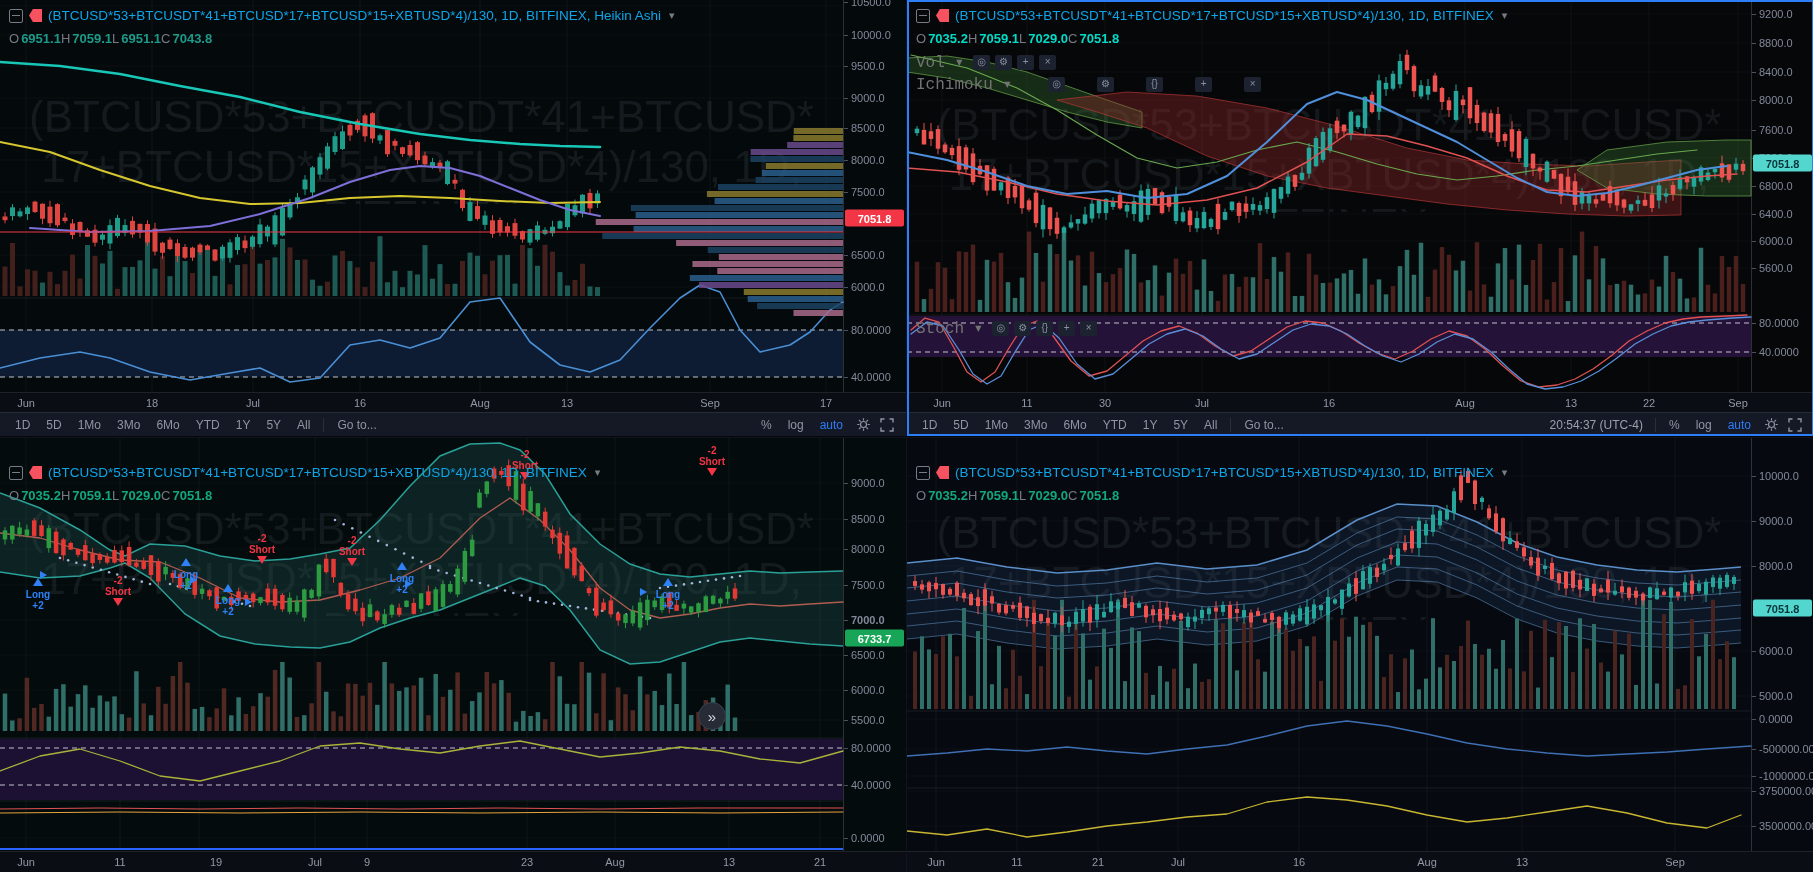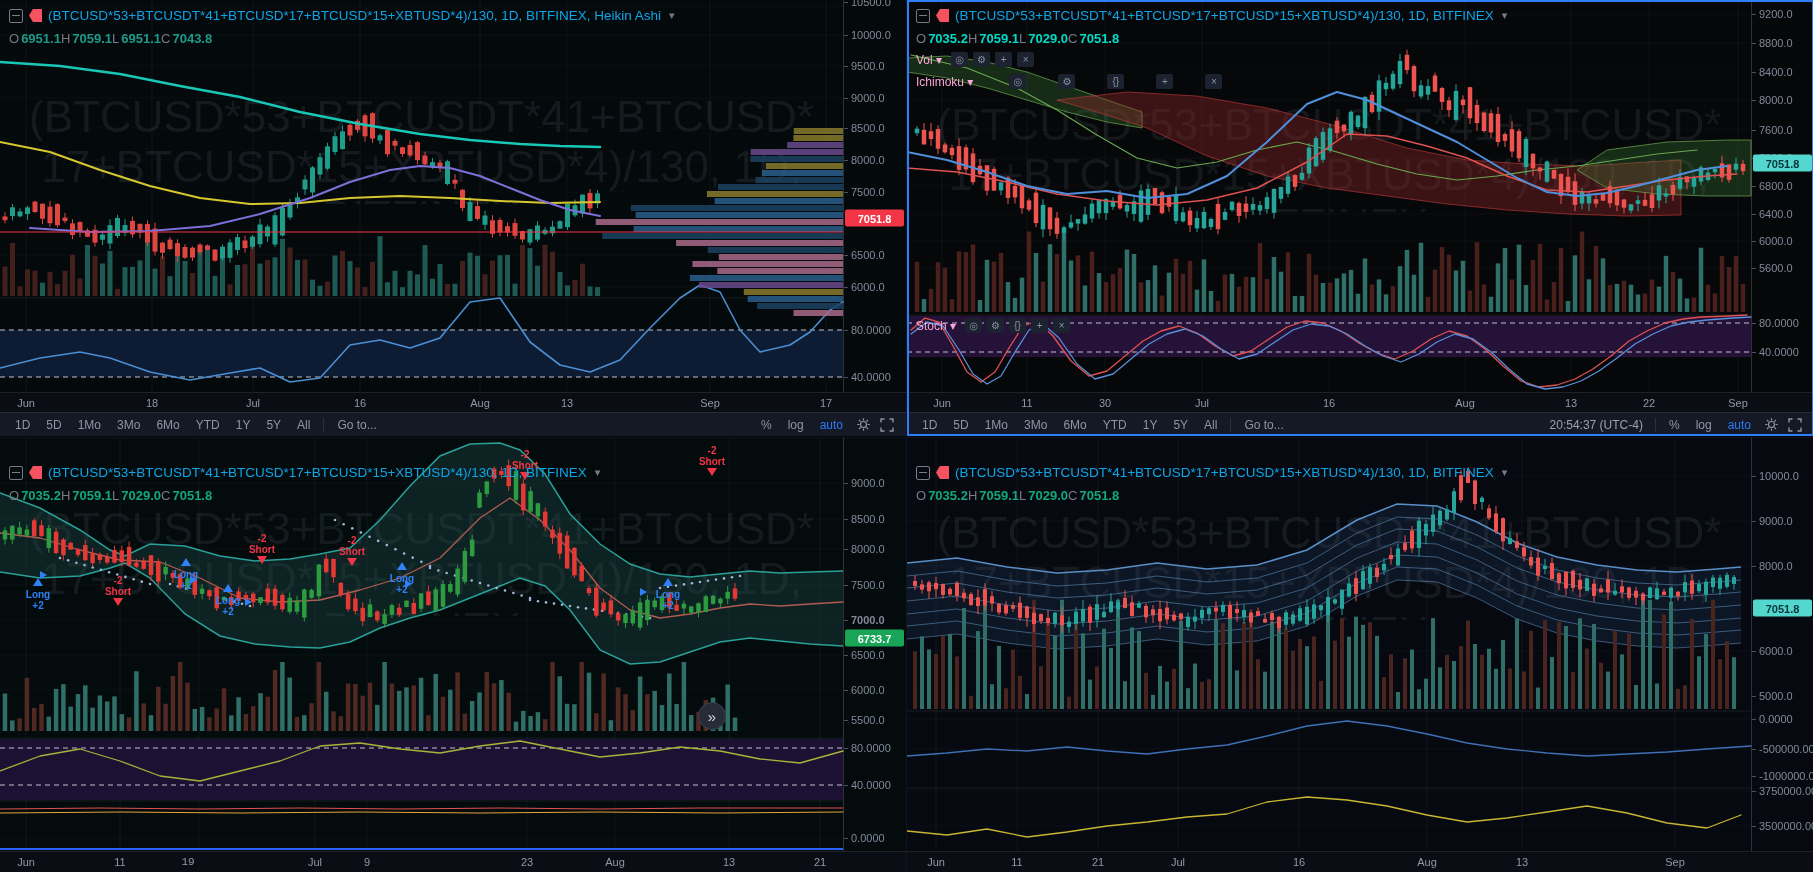--- a/index.html
+++ b/index.html
@@ -18,21 +18,21 @@
   .titlebar{position:absolute;left:9px;display:flex;align-items:center;gap:6px;z-index:12;white-space:nowrap;}
   .title-text{color:#0ea5e9;font-size:13.5px;}
   .caret{color:#787b86;font-size:11px;margin-left:2px;}
   .collapse-box{width:12px;height:12px;border:1px solid #787b86;border-radius:2px;position:relative;flex:none;}
   .collapse-box::after{content:"";position:absolute;left:2px;right:2px;top:5px;height:1px;background:#787b86;}
   .flag{width:13px;height:13px;background:#f7525f;clip-path:polygon(0 50%,30% 0,100% 0,100% 100%,30% 100%);flex:none;}
   .ohlc{position:absolute;left:9px;display:flex;z-index:12;font-size:13px;white-space:nowrap;}
   .ohlc .k{color:#787b86;margin-right:2px;}
   .ohlc .v{font-weight:700;}
   .indrow{position:absolute;left:9px;display:flex;align-items:center;gap:5px;z-index:12;}
-  .indrow .indlabel{color:#f9a8d4;font-size:12px;margin-right:4px;}
+  .indrow .indlabel{color:#737373;font-size:16px;margin-right:4px;font-family:Liberation Mono, monospace;}
   .chip{width:17px;height:15px;background:#1c2230;border-radius:2px;color:#8b92a2;font-size:10px;
         display:flex;align-items:center;justify-content:center;line-height:1;}
   .pricescale{position:absolute;right:0;top:0;width:62px;z-index:8;border-left:1px solid rgba(150,156,168,0.28);}
   .slabel{position:absolute;left:7px;transform:translateY(-50%);color:#83899a;font-size:11px;white-space:nowrap;}
   .slabel::before{content:"";position:absolute;left:-7px;top:50%;width:4px;height:1px;background:#4a505e;}
   .pricetag{position:absolute;left:1px;right:2px;height:17px;transform:translateY(-50%);border-radius:2px;
             display:flex;align-items:center;justify-content:center;font-size:11px;font-weight:700;z-index:9;}
   .timeaxis{position:absolute;left:0;right:0;z-index:8;background:#0a0d13;border-top:1px solid rgba(255,255,255,0.09);}
   .tlabel{position:absolute;top:4px;transform:translateX(-50%);color:#9198a5;font-size:11px;}
   .toolbar{position:absolute;left:0;right:0;bottom:0;height:23px;background:#151926;border-top:1px solid #262b38;
@@ -1384,21 +1384,21 @@
       <span class="slabel" style="top: 252px;">6000.0</span>
       <span class="slabel" style="top: 282px;">5500.0</span>
       <span class="slabel" style="top: 310px;">80.0000</span>
       <span class="slabel" style="top: 347px;">40.0000</span>
       <span class="slabel" style="top: 400px;">0.0000</span>
       <div class="pricetag" style="top: 200px; background: rgb(24, 165, 88); color: rgb(255, 255, 255);">6733.7</div>
     </div>
   <div class="timeaxis" style="top: 413px; height: 22px;">
       <span class="tlabel" style="left: 26px;">Jun</span>
       <span class="tlabel" style="left: 120px;">11</span>
-      <span class="tlabel" style="left: 188px; font-family: Liberation Mono, monospace;">19</span>
+      <span class="tlabel" style="left: 216px;">19</span>
       <span class="tlabel" style="left: 315px;">Jul</span>
       <span class="tlabel" style="left: 367px;">9</span>
       <span class="tlabel" style="left: 527px;">23</span>
       <span class="tlabel" style="left: 615px;">Aug</span>
       <span class="tlabel" style="left: 729px;">13</span>
       <span class="tlabel" style="left: 820px;">21</span>
     </div>
   <button class="more-btn">»</button>
 </section>
 

